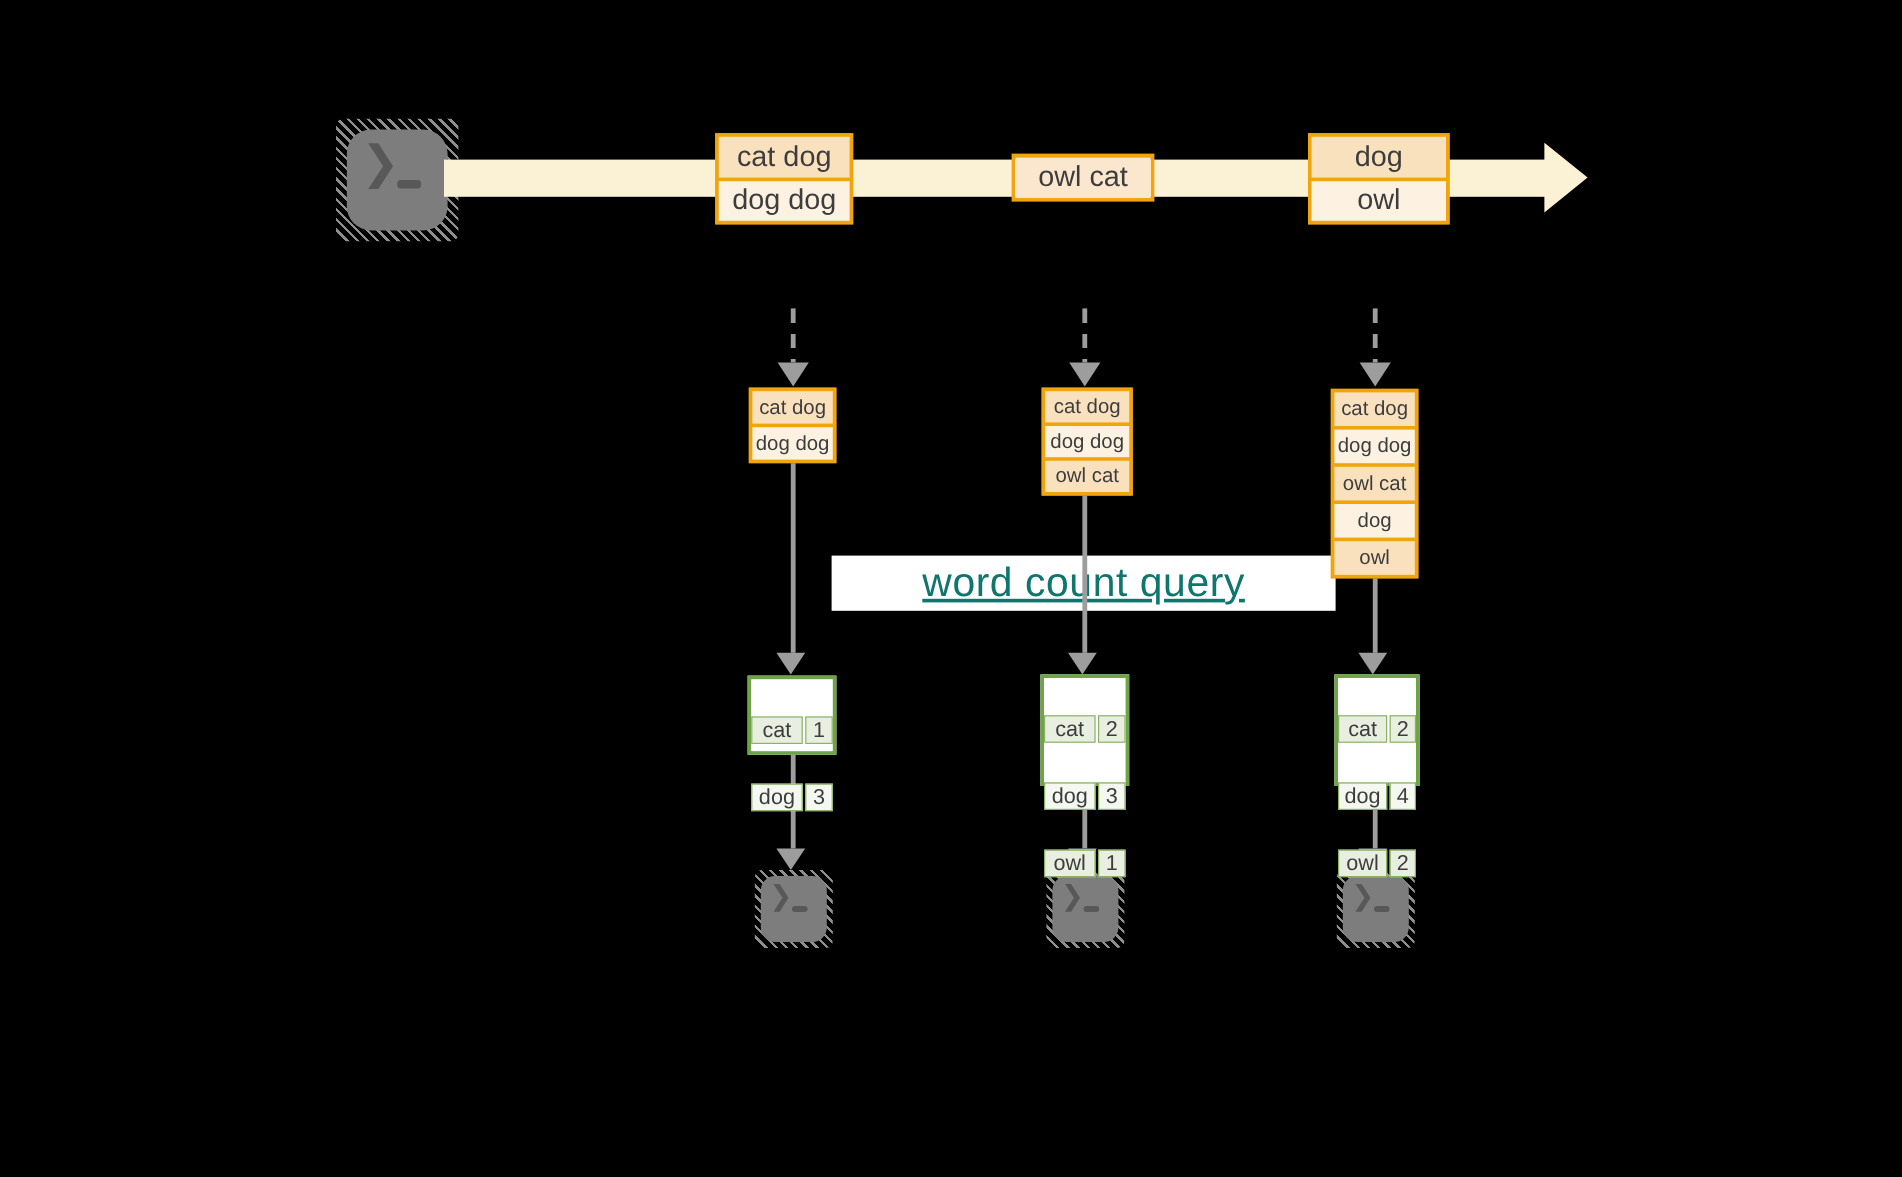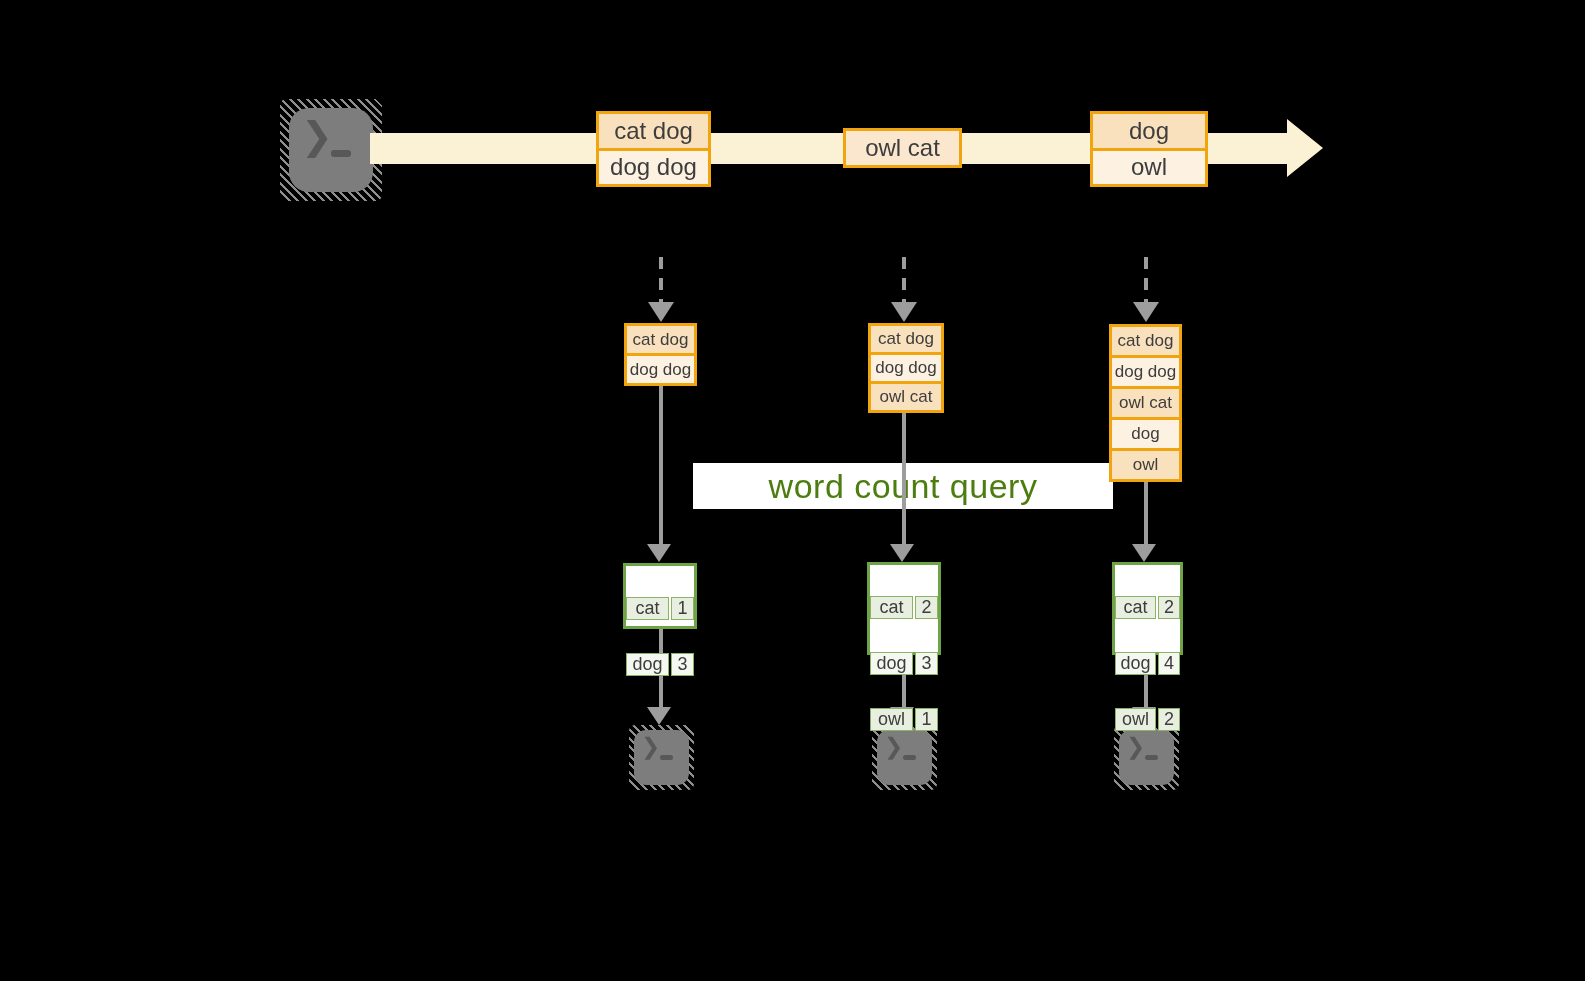--- a/index.html
+++ b/index.html
@@ -76,21 +76,21 @@
     font-size:18px; border:1px solid #8cb365;margin-top:31px;
   }
   .gdark  { background:#e8efe0; }
   .glight { background:#f4f8f1; }
 
   
   .title-box {
     position:absolute; left:693px; top:463px; width:420px; height:46px; background:#ffffff;
     display:flex; align-items:center; justify-content:center; z-index:2;
   }
-  .title-box span { font-size:34px; font-weight:300; color:#4d7c0f; letter-spacing:0.5px; }
+  .title-box span { font-size:34px; font-weight:300; color:#0f766e; letter-spacing:0.5px;text-decoration:underline; }
 </style>
 </head>
 <body>
 
 <div class="canvas">
 
   <div class="term term-big" style="left:280px;top:99px;width:102px;height:102px;">
     <div class="term-inner">
       <span class="chev">❯</span>
       <span class="cursor"></span>

